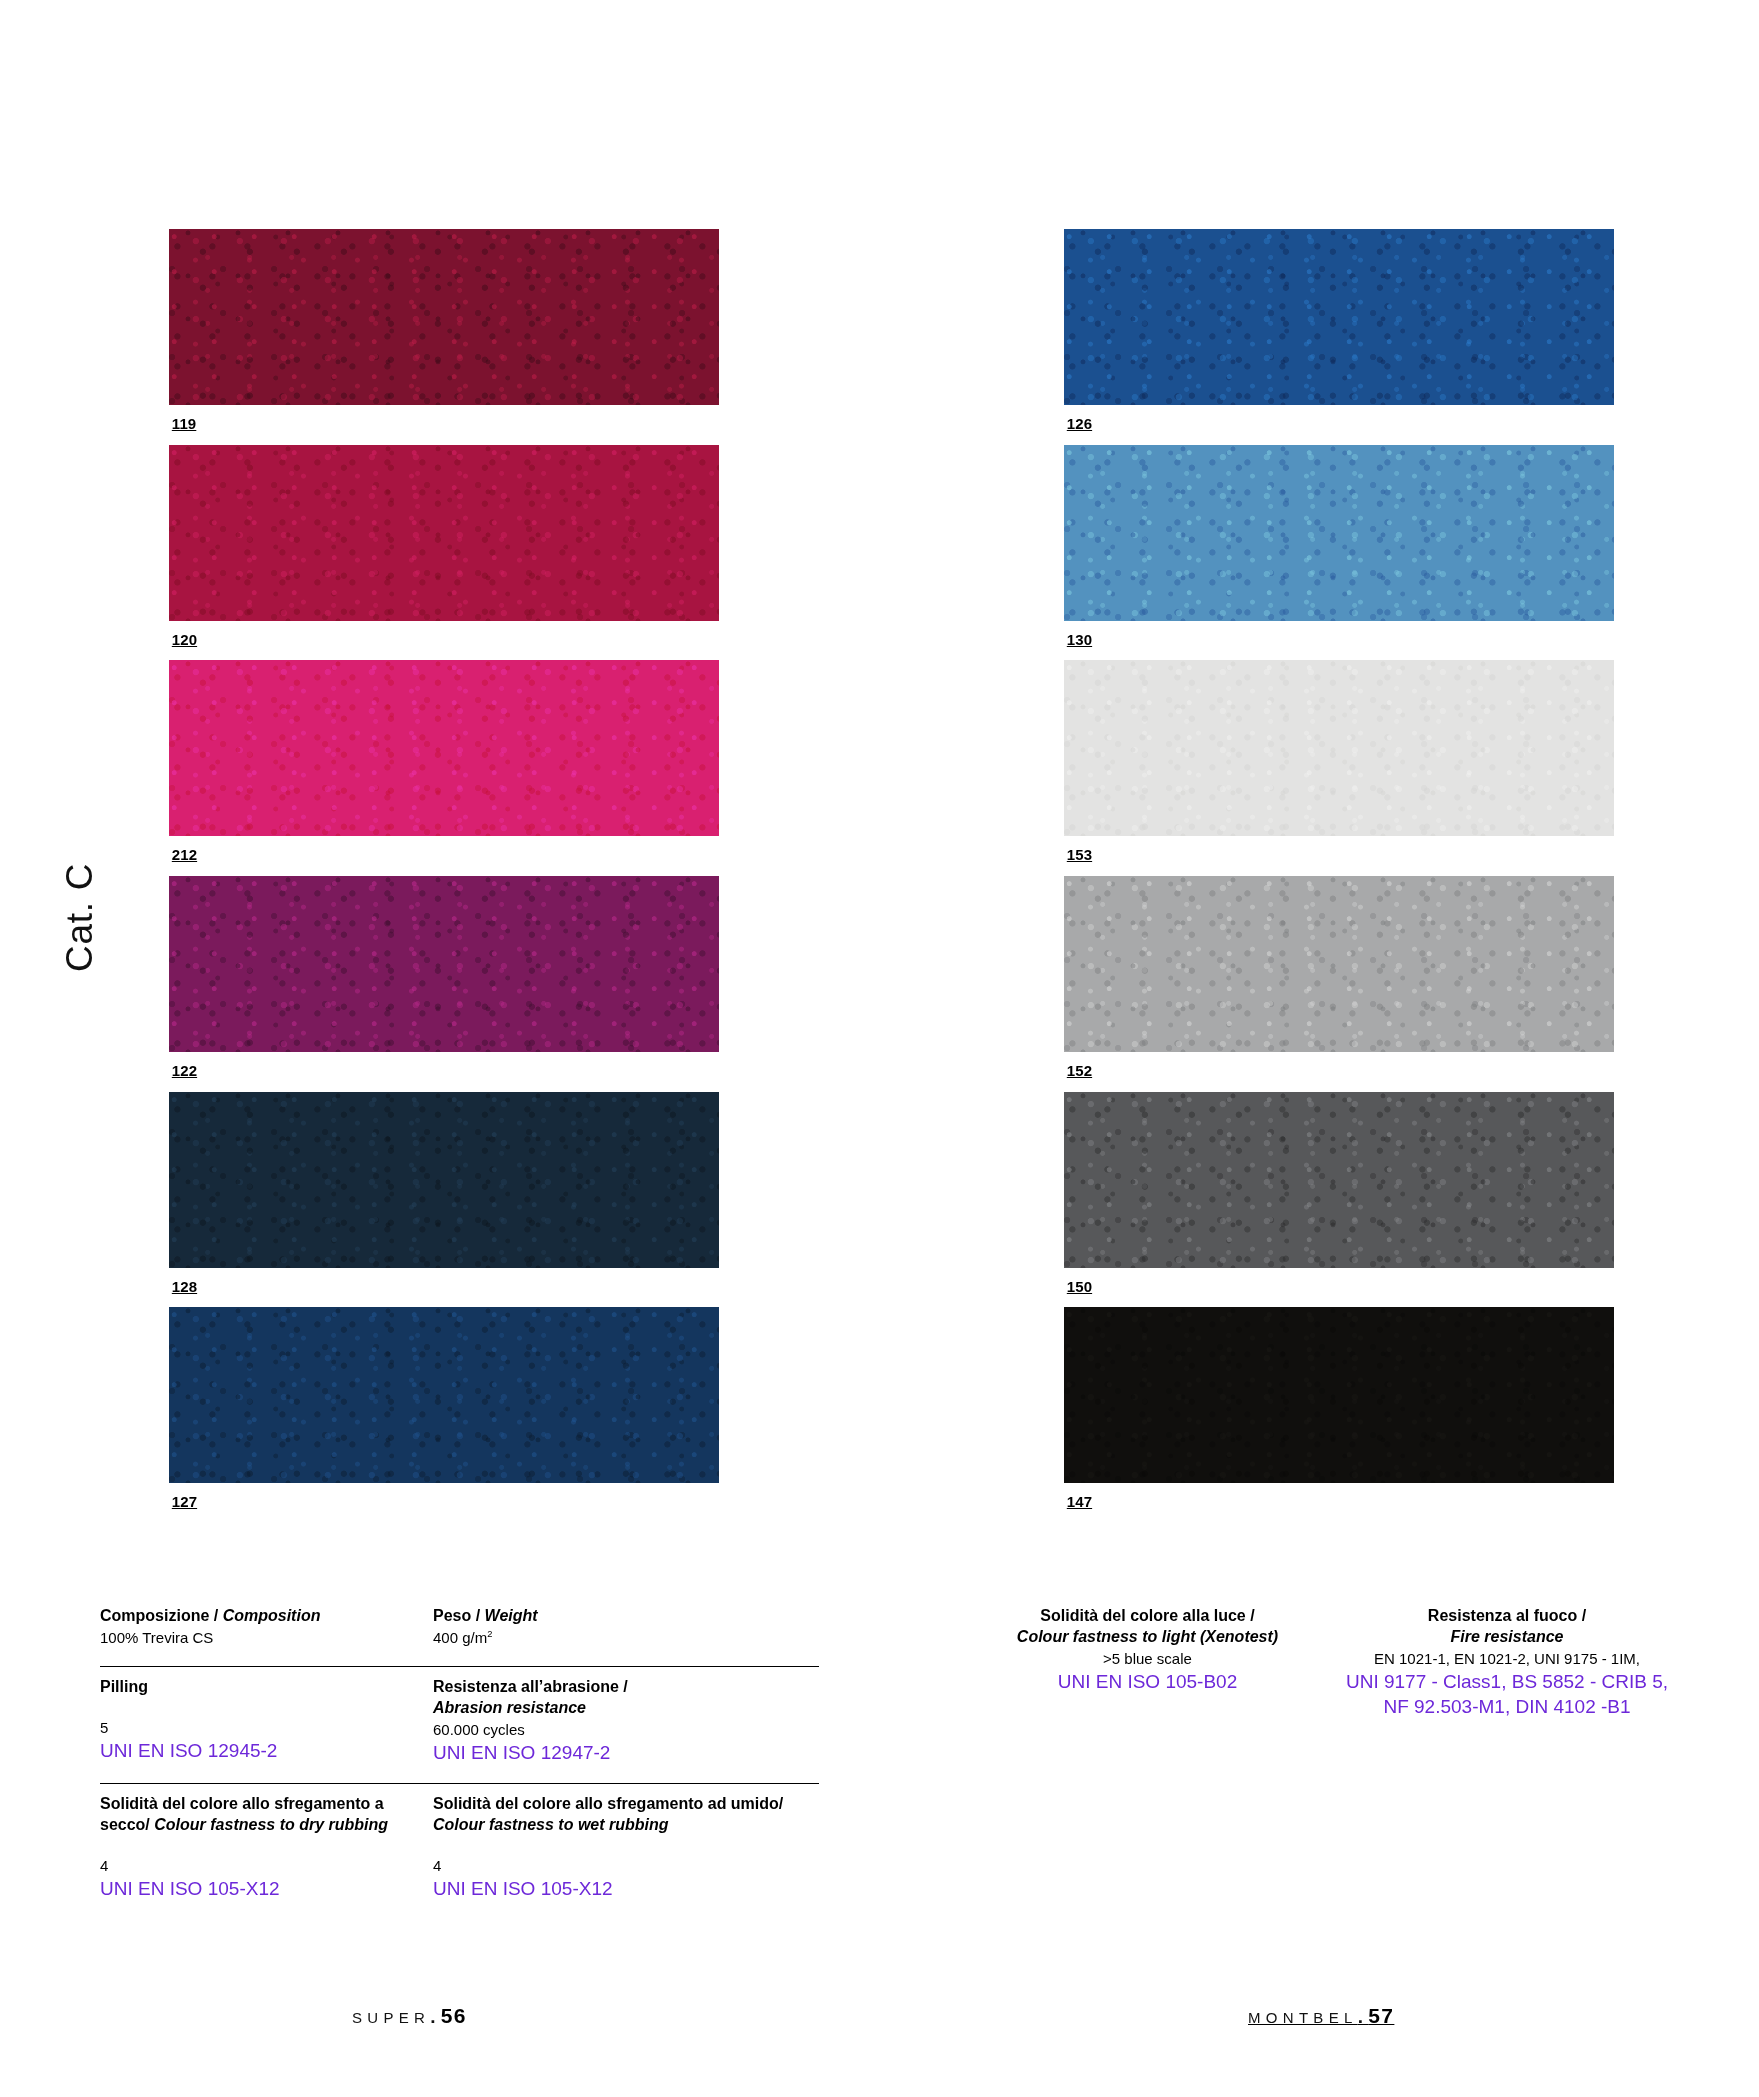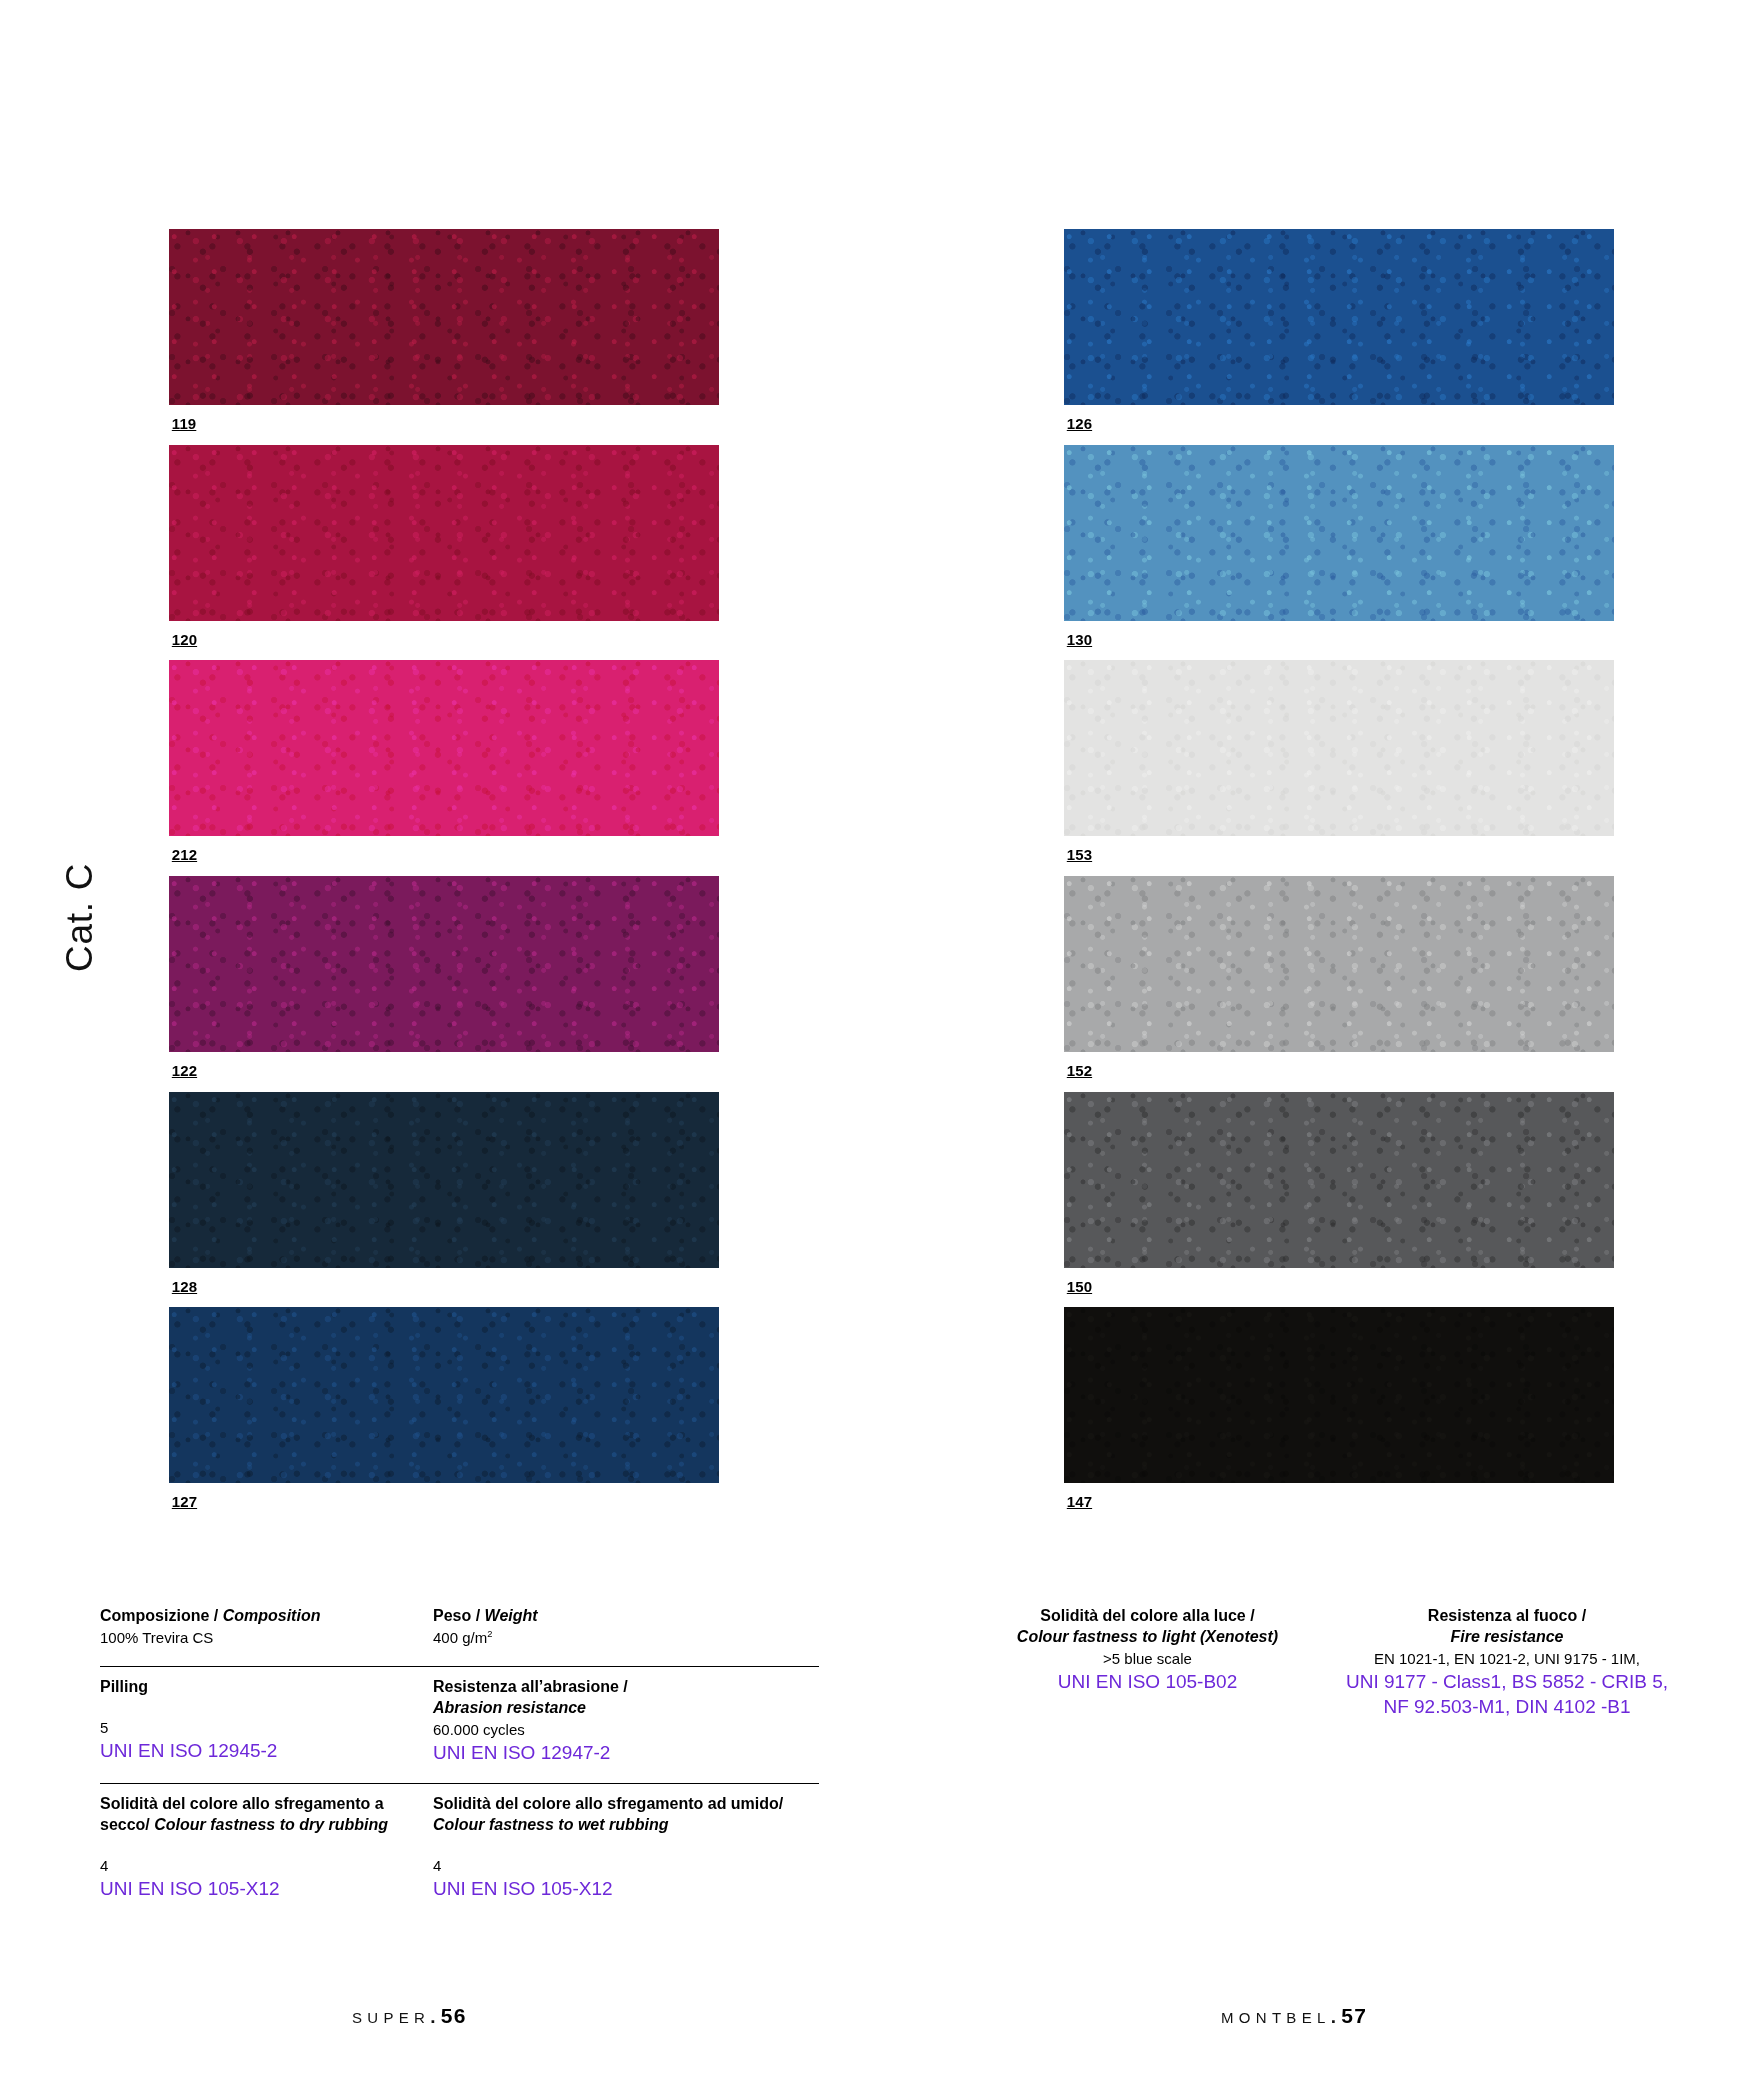--- a/index.html
+++ b/index.html
@@ -237,18 +237,18 @@
       </div>
       <div class="spec-cell r2">
         <div class="spec-title"><span>Resistenza al fuoco /</span><br><span class="it">Fire resistance</span></div>
         <div class="spec-val">EN 1021-1, EN 1021-2, UNI 9175 - 1IM,</div>
         <div class="spec-sub">UNI 9177 - Class1, BS 5852 - CRIB 5,</div>
         <div class="spec-sub">NF 92.503-M1, DIN 4102 -B1</div>
       </div>
     </div>
   </div>
 
-  <div class="footer footer-right" style="left:341px;top:2004px;">
+  <div class="footer footer-right" style="left:368px;top:2004px;text-decoration:underline;">
     <span class="footer-brand">MONTBEL</span><span class="footer-dot">.</span><span class="footer-num">57</span>
   </div>
 
 </div>
 
 
 </body></html>

